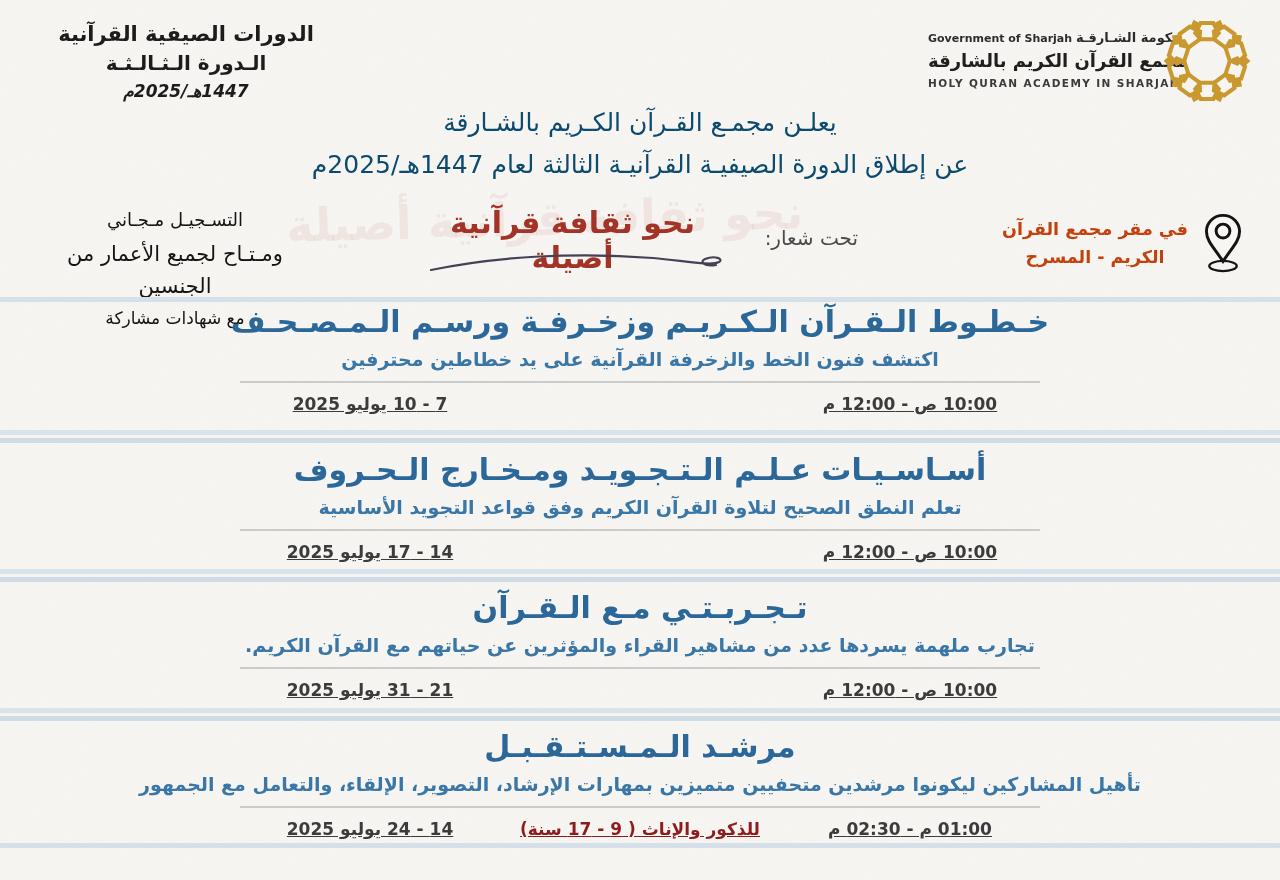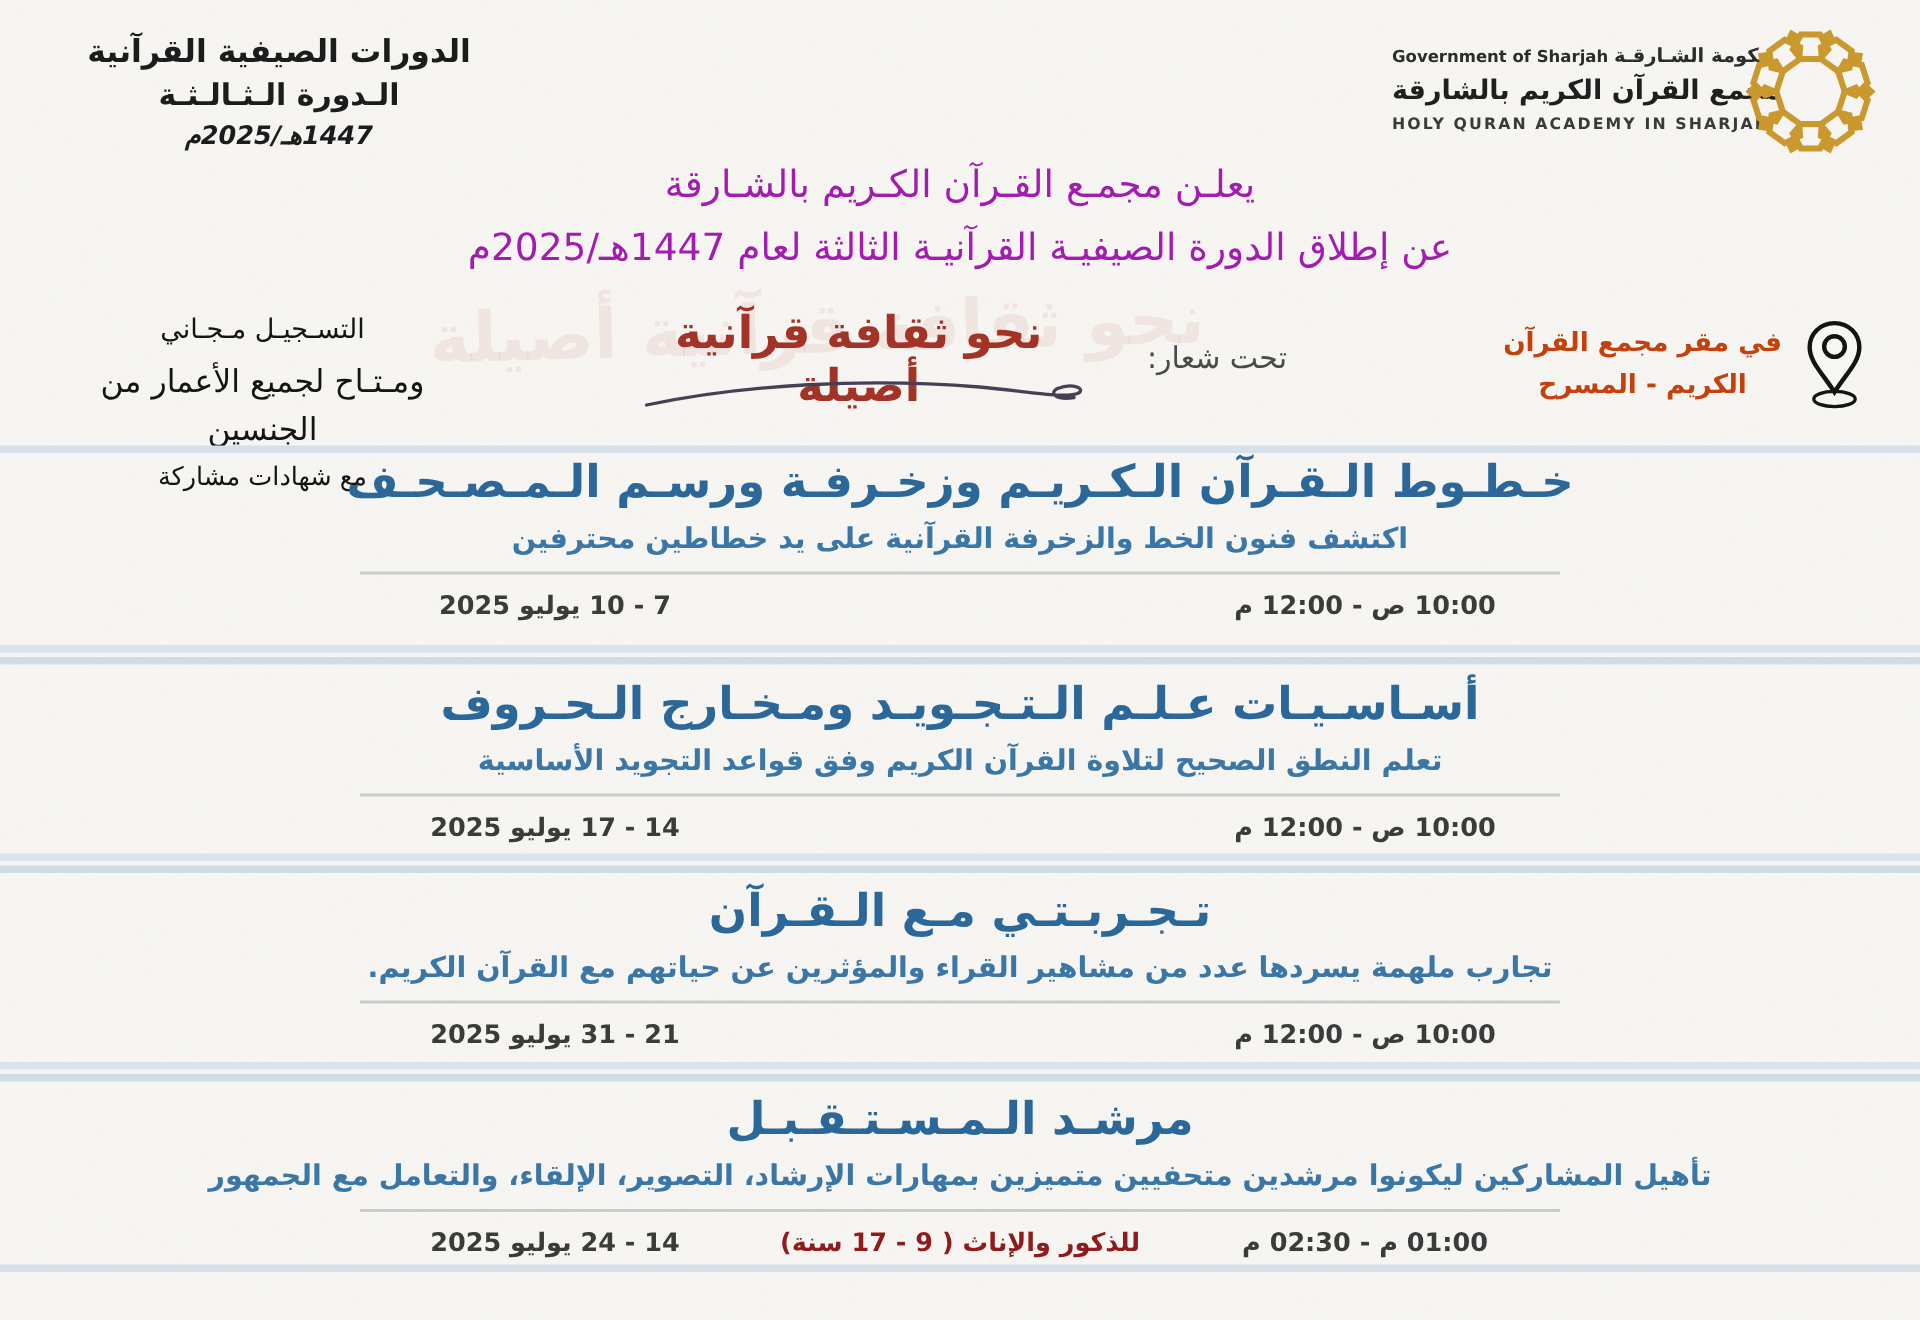--- a/index.html
+++ b/index.html
@@ -31,21 +31,21 @@
   .gov-line{font-size:11px;font-weight:bold;color:#2c2c2c;white-space:nowrap;}
   .gov-line .ar{font-size:13px;}
   .academy-ar{font-size:18px;font-weight:bold;margin-top:5px;white-space:nowrap;color:#1f1f1f;}
   .academy-en{font-size:10.5px;font-weight:bold;letter-spacing:1.4px;margin-top:6px;color:#3a3a3a;white-space:nowrap;}
   .rosette{top:14px;right:26px;}
 
   
   .announce{
     top:102px;left:0;width:100%;
     direction:rtl;text-align:center;
-    color:#a21caf;font-size:25px;line-height:42px;font-weight:normal;
+    color:#0c4a6e;font-size:25px;line-height:42px;font-weight:normal;
   }
 
   
   .slogan-watermark{
     top:192px;left:286px;
     font-size:46px;font-weight:bold;color:rgba(190,90,80,0.10);
     white-space:nowrap;transform:rotate(-1.5deg);direction:rtl;
   }
   .slogan-label{
     top:226px;left:748px;width:110px;
@@ -87,21 +87,21 @@
   .course-subtitle{margin-top:9px;font-size:19px;font-weight:bold;color:#3A76A6;}
   .course-underline{width:800px;height:2px;background:#cbcbcb;margin:11px auto 4px;}
   .course-schedule{
     width:780px;margin:0 auto;height:34px;
     display:grid;grid-template-columns:1fr 1.25fr 1fr;align-items:center;
     font-weight:bold;font-size:17px;color:#3b3b3b;
   }
   .sched-date{grid-column:3;}
   .sched-aud{grid-column:2;color:#8E1C1C;}
   .sched-time{grid-column:1;}
-  .course-schedule > div{direction:rtl;}
+  .course-schedule > div{direction:rtl;text-decoration:underline;}
 </style>
 </head>
 <body>
 
 <div id="poster">
 
   <svg id="paper-tex" width="1280" height="880">
     <filter id="paperNoise">
       <feTurbulence type="fractalNoise" baseFrequency="0.85" numOctaves="2" stitchTiles="stitch"></feTurbulence>
       <feColorMatrix type="saturate" values="0"></feColorMatrix>

